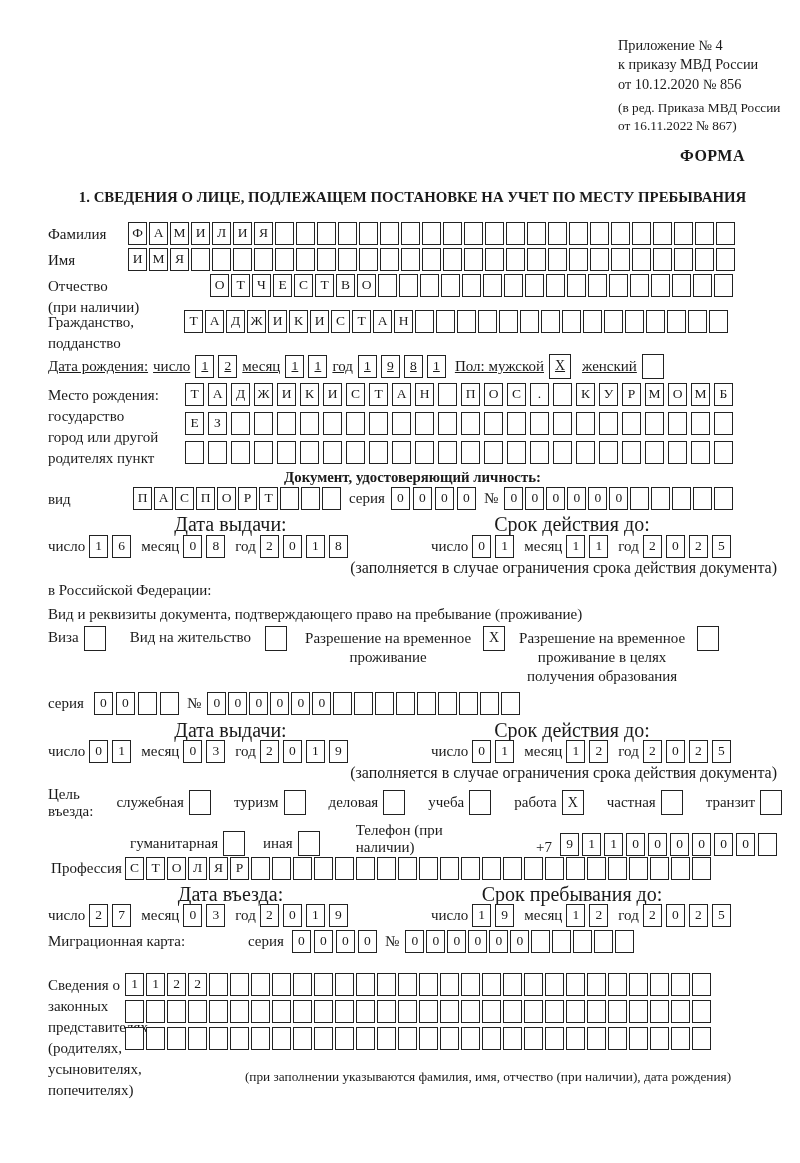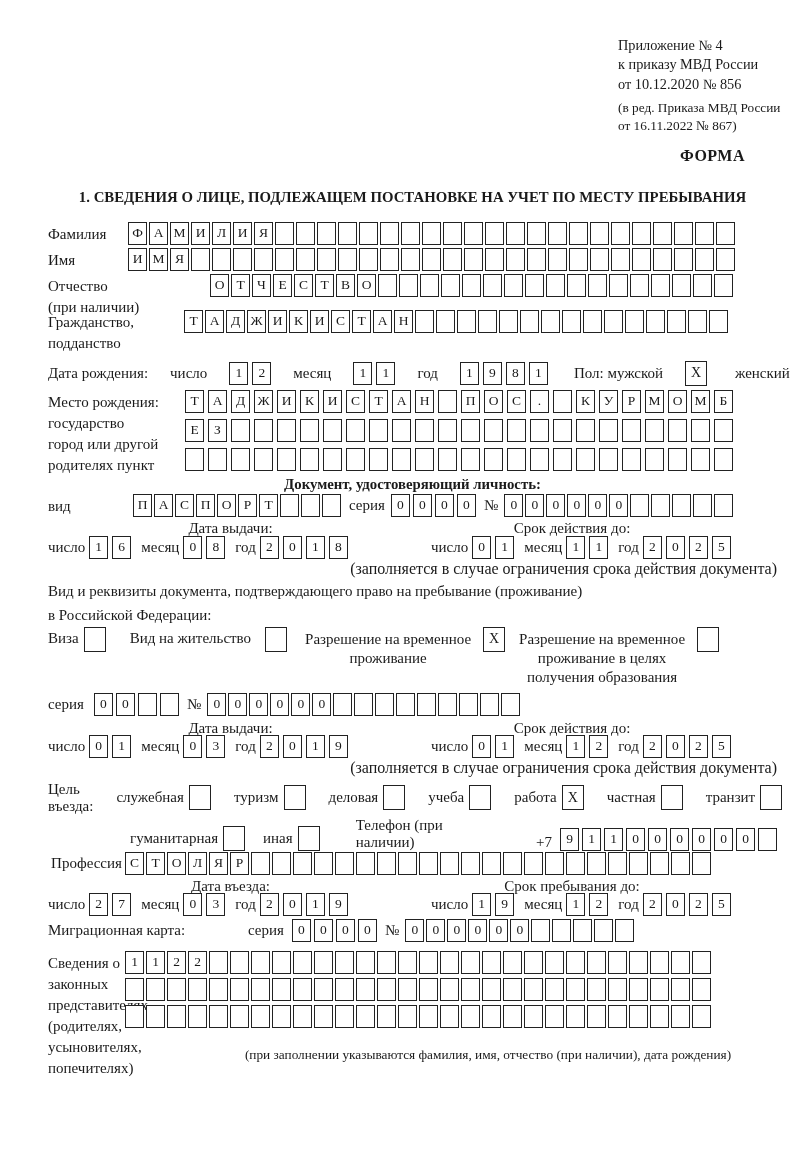--- a/index.html
+++ b/index.html
@@ -32,28 +32,28 @@
   .cb {
     width:20px; height:23px; border:1.6px solid #222; flex:none;
     display:flex; align-items:center; justify-content:center; font-size:14px; background:#fff;
   }
   .stack3 { display:flex; flex-direction:column; gap:6px; }
 
   #row-surname { margin-top:16px; }
   #row-name { margin-top:3px; }
   #row-patronymic { margin-top:3px; }
   #row-citizenship { margin-top:-8px; }
-  #row-birthdate { margin-top:7px; align-items:center; gap:22px; }
+  #row-birthdate { align-items:center; gap:5px;text-decoration:underline; }
   #row-birthdate .lbl { padding-top:0; }
   #block-birthplace { margin-top:4px; }
   .doc-heading { font-weight:700; font-size:14.8px; text-align:center; margin-top:0; }
   #row-doctype { margin-top:1px; align-items:center; }
   .inline-lbl { flex:none; padding:0 6px 0 8px; }
 
-  .date-heads { display:flex; margin-top:3px; font-size:15px; }
+  .date-heads { display:flex; margin-top:3px; font-size:20px; }
   .dh-left { width:365px; text-align:center; flex:none; }
   .dh-right { flex:1; text-align:center; padding-right:46px; }
   .date-vals { display:flex; margin-top:-1px; align-items:center; }
   .dg { display:flex; align-items:center; flex:none; }
   .dg.left { width:365px; }
   .dg.right { padding-left:18px; }
   .dg .dlbl { margin-right:4px; }
   .dg .sp { margin-left:10px; }
   .note-right { margin-top:1px; text-align:right; font-size:16px; }
 
@@ -62,21 +62,21 @@
   #row-checkboxes .txt { padding-top:3px; }
   .center-stack { text-align:center; line-height:19px; padding-top:3px; }
   #row-series2 { margin-top:6px; align-items:center; }
   #heads2 { margin-top:4px; } #vals2 { margin-top:-2px; }
   #row-purpose { margin-top:4px; align-items:center; gap:23px; }
   .pair { display:flex; align-items:center; gap:5px; flex:none; }
   #row-purpose2 { margin-top:2px; margin-left:82px; align-items:flex-end; gap:8px; }
   #row-profession { margin-top:1px; align-items:center;text-align:center; }
   #heads3 { margin-top:3px; } #vals3 { margin-top:-2px; }
   #row-migcard { margin-top:3px; align-items:center; }
-  #block-reps { margin-top:9px; position:relative; min-height:140px; }
+  #block-reps { margin-top:20px; position:relative; min-height:140px; }
   .rep-note { position:absolute; left:150px; top:96px; width:580px; text-align:center; font-size:13.3px; }
 </style>
 </head>
 <body>
 
 <div class="page">
 
   <div class="appendix">
     <div>Приложение № 4</div>
     <div>к приказу МВД России</div>
@@ -424,22 +424,22 @@
           <div class="cell">2</div>
           <div class="cell">0</div>
           <div class="cell">2</div>
           <div class="cell">5</div>
         </div>
     </div>
   </div>
   <div class="note-right">(заполняется в случае ограничения срока действия документа)</div>
 
   <div class="intro">
+    <div>в Российской Федерации:</div>
     <div>Вид и реквизиты документа, подтверждающего право на пребывание (проживание)</div>
-    <div>в Российской Федерации:</div>
   </div>
 
   <div class="row" id="row-checkboxes">
     <span class="txt">Виза</span>
     <div class="cb" style="margin-left:5px"></div>
     <span class="txt" style="margin-left:24px">Вид на жительство</span>
     <div class="cb" style="margin-left:14px"></div>
     <div class="center-stack" style="margin-left:18px">
       <div>Разрешение на временное</div>
       <div>проживание</div>

